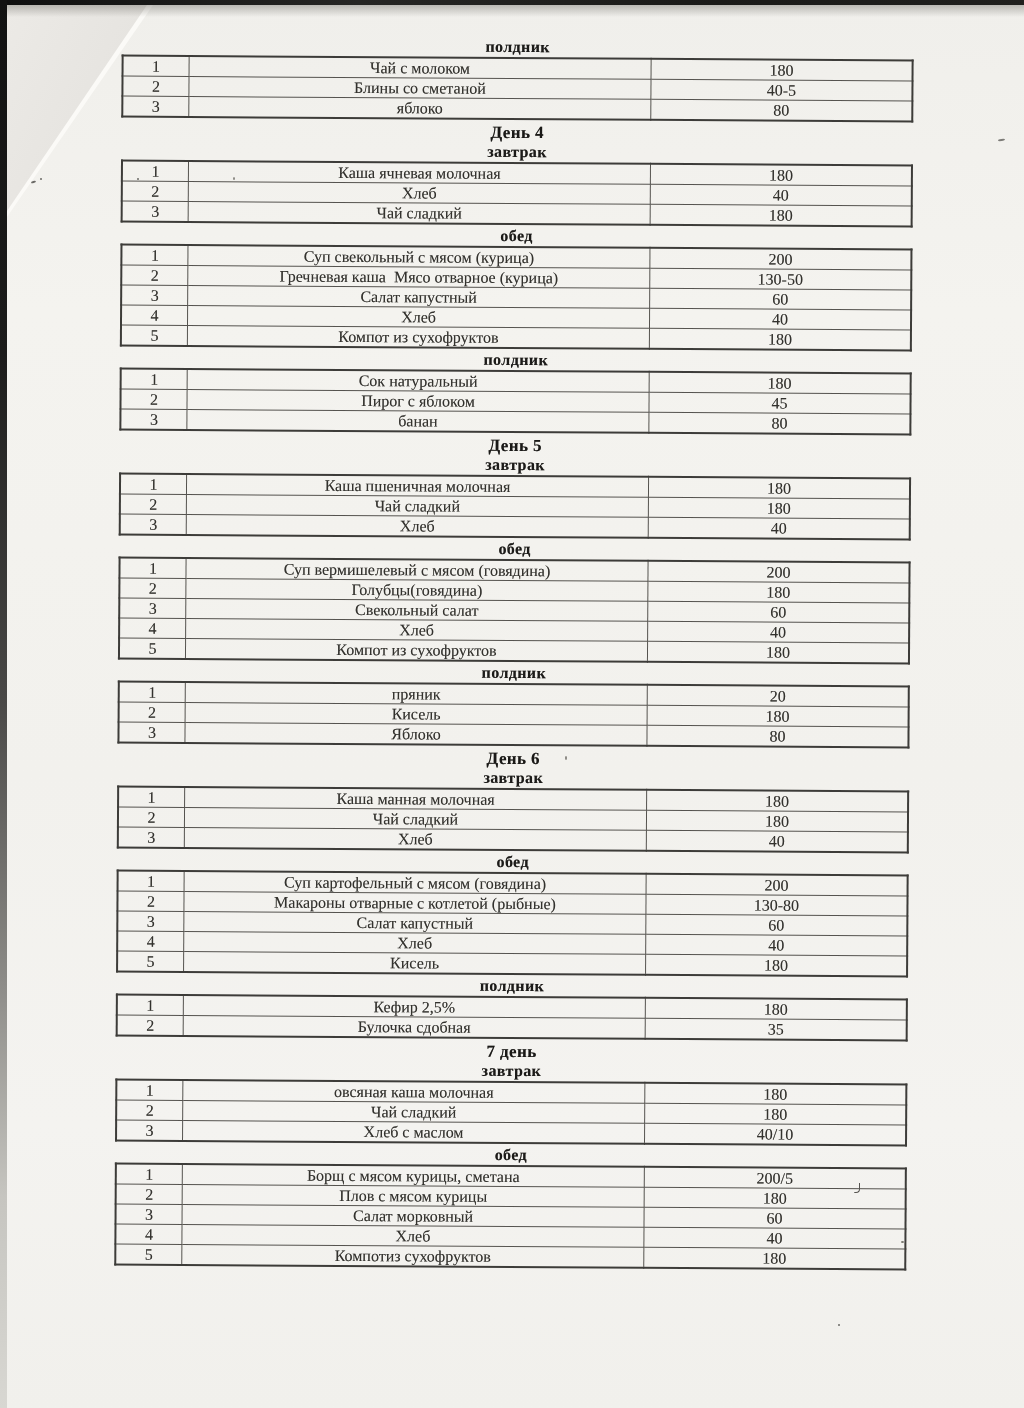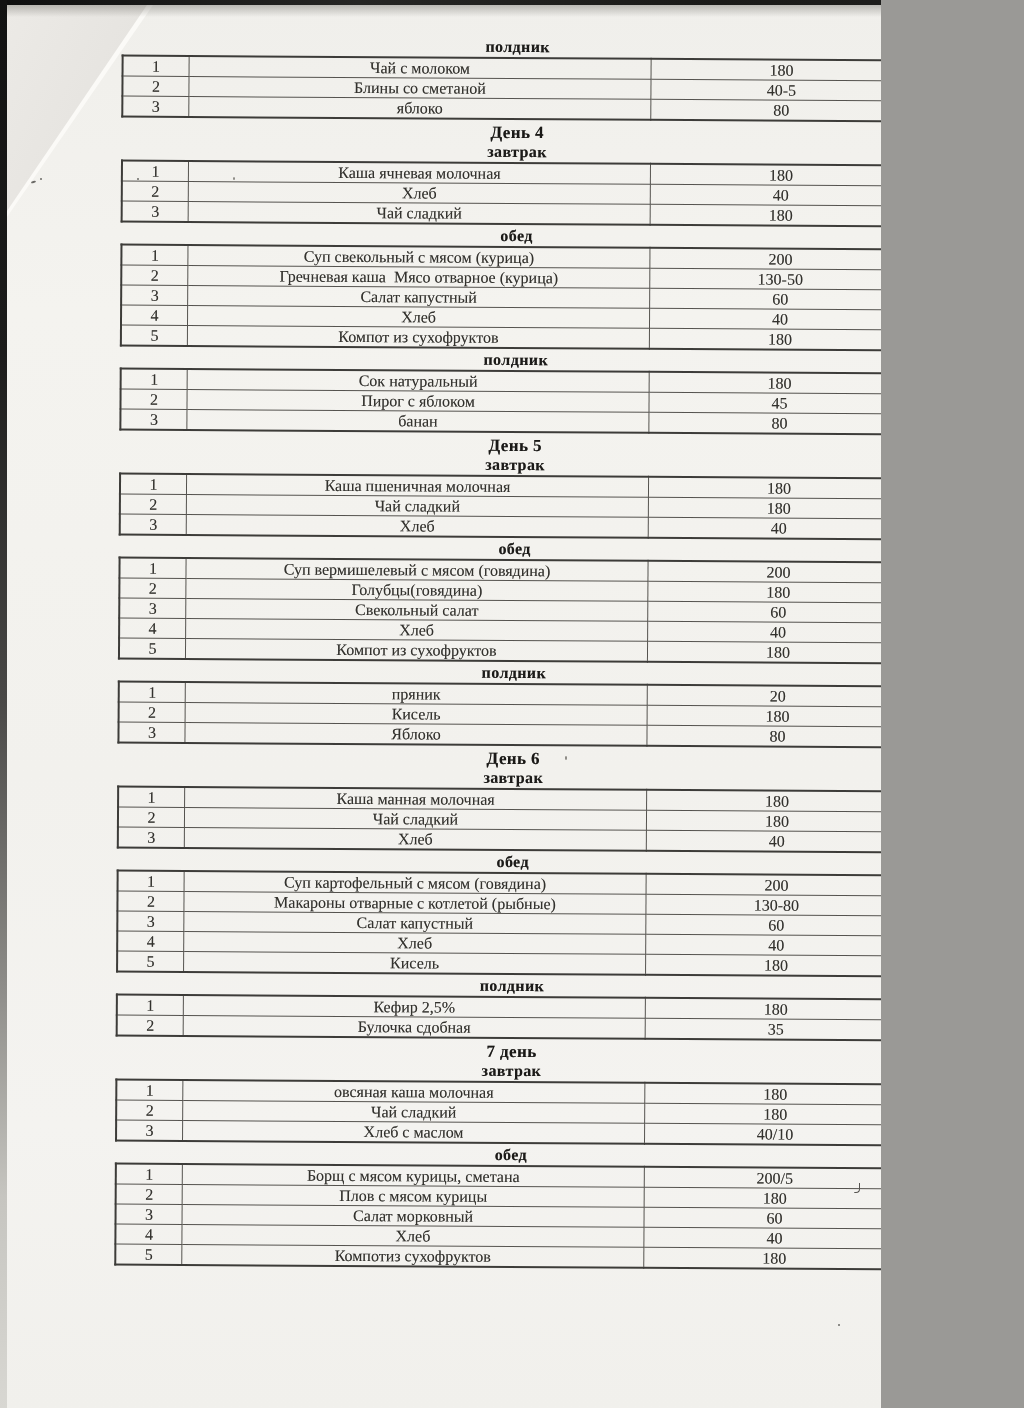--- a/index.html
+++ b/index.html
@@ -1,17 +1,17 @@
 <!DOCTYPE html>
 <html><head>
 <meta charset="utf-8">
 <style>
   html,body{margin:0;padding:0;background:#9a9996;}
   .scan-page{
-    position:relative;width:881px;height:1408px;overflow:hidden;
+    position:relative;width:1024px;height:1408px;overflow:hidden;
     background:linear-gradient(180deg,#f0efeb 0%,#f4f3ef 22%,#f2f1ed 55%,#f4f3f0 80%,#f1f0ec 100%);
     font-family:"Liberation Serif","DejaVu Serif",serif;
   }
   
   .top-edge{position:absolute;top:0;left:0;width:1024px;height:5px;
     background:linear-gradient(90deg,#0f0f0f,#262624 35%,#1a1a18 70%,#20201e);}
   .top-edge-shadow{position:absolute;top:5px;left:0;width:1024px;height:12px;
     background:linear-gradient(180deg,rgba(120,118,112,.45),rgba(120,118,112,0));}
   .left-edge{position:absolute;top:0;left:0;width:7px;height:1408px;
     background:linear-gradient(180deg,#121212 0%,#1c1c1b 25%,#4a4947 50%,#8d8c88 70%,#c6c5c0 85%,#d8d7d2 100%);}

